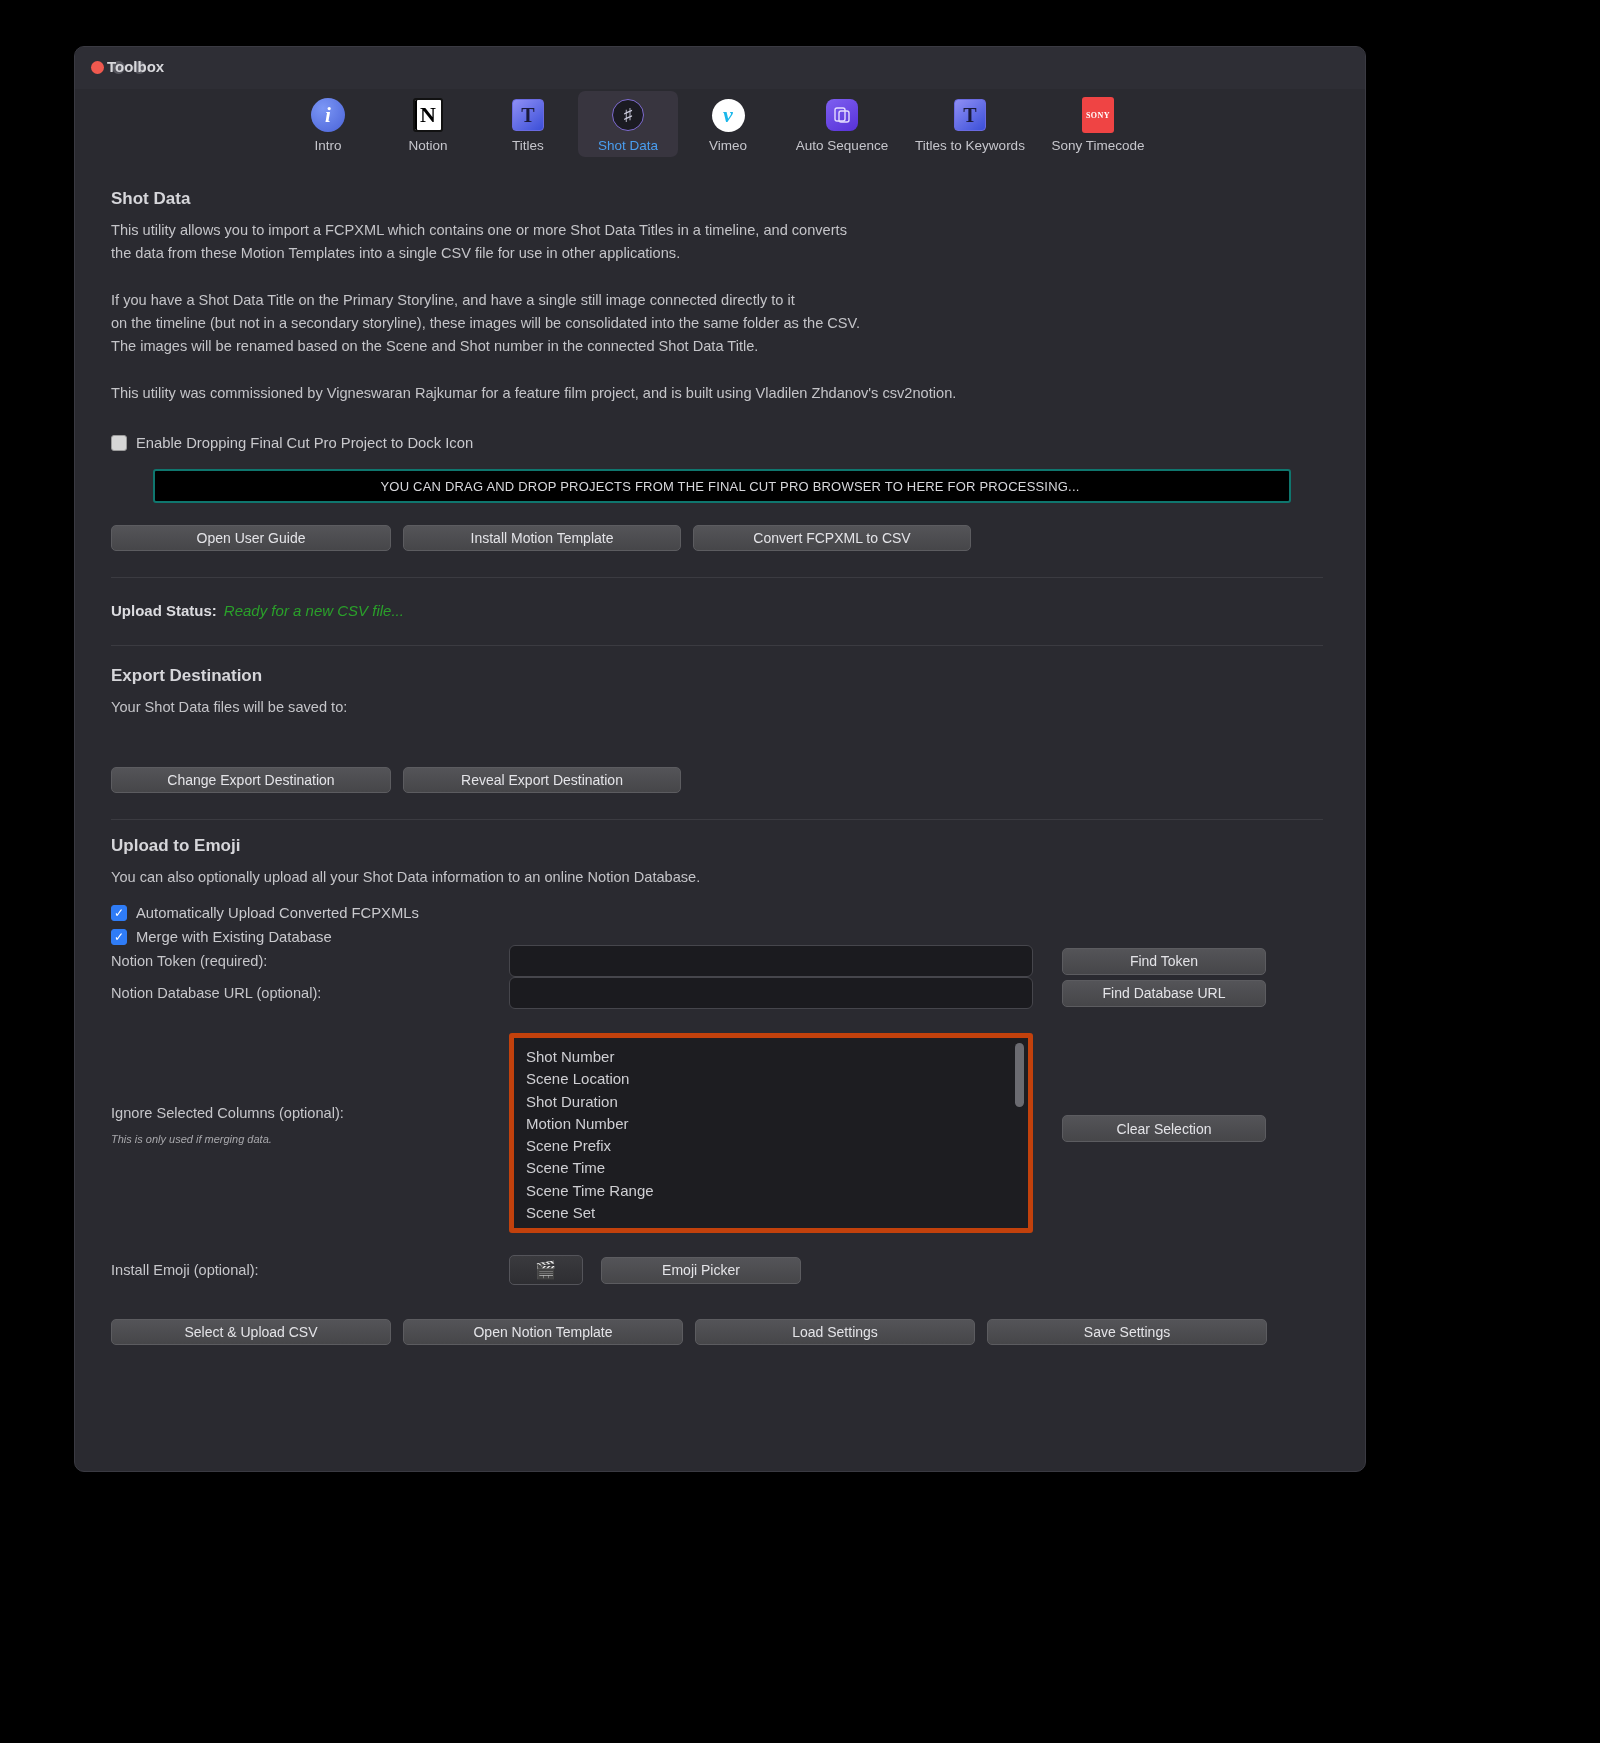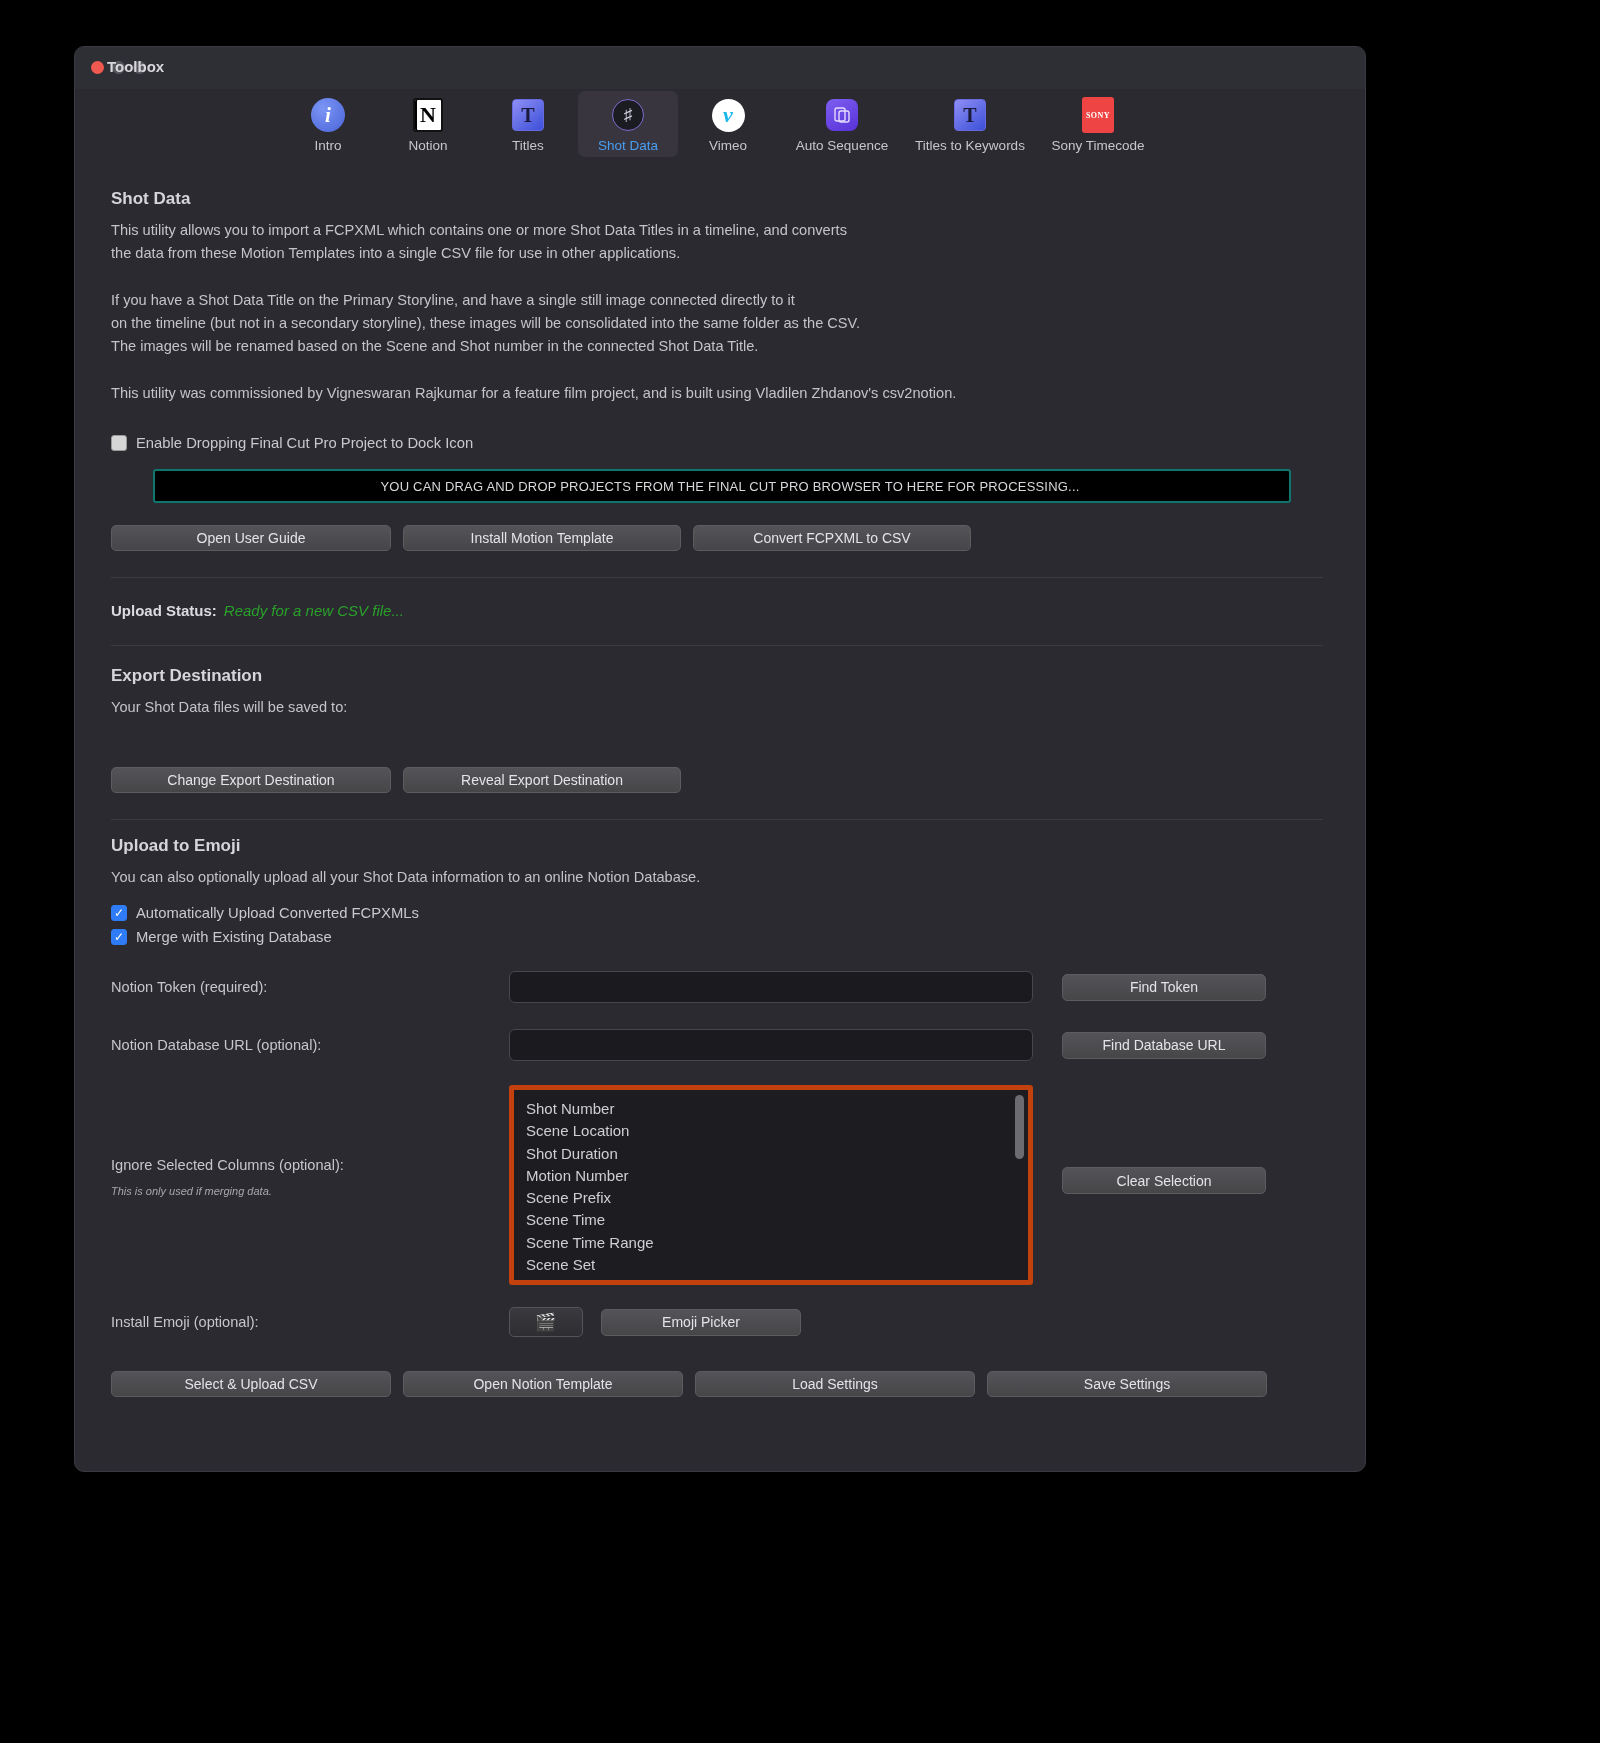--- a/index.html
+++ b/index.html
@@ -181,21 +181,21 @@
   }
 
   .statusline {
     display:flex; align-items:baseline; gap: 7px;
     margin-top: 24px;
   }
   .status-label { font-size: 15px; font-weight: bold; color:#dcdce0; }
   .status-value { font-size: 15px; font-style: italic; color:#2aa02a; }
 
   
-  .formrow { display:flex; align-items:center; margin-top: 26px; }
+  .formrow { display:flex; align-items:center; }
   .flabel { width: 398px; font-size: 14.6px; color:#c6c6ca; }
   .finput {
     width: 524px; height: 32px;
     background: #1b1b1f;
     border: 1px solid #46464c;
     border-radius: 6px;
   }
   .fbtn-wrap { margin-left: 29px; }
   .btn.w204 { width: 204px; height: 27px; }
 

